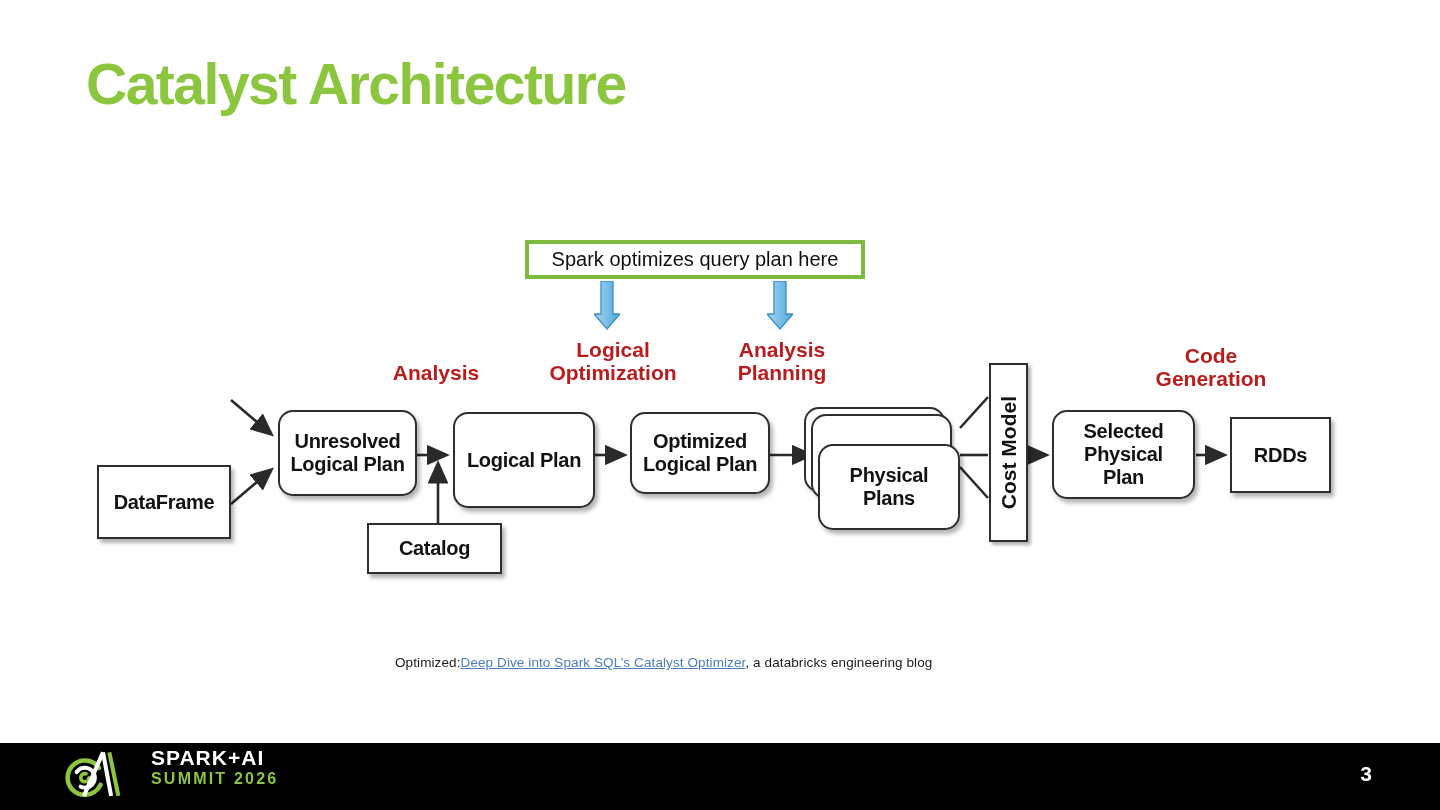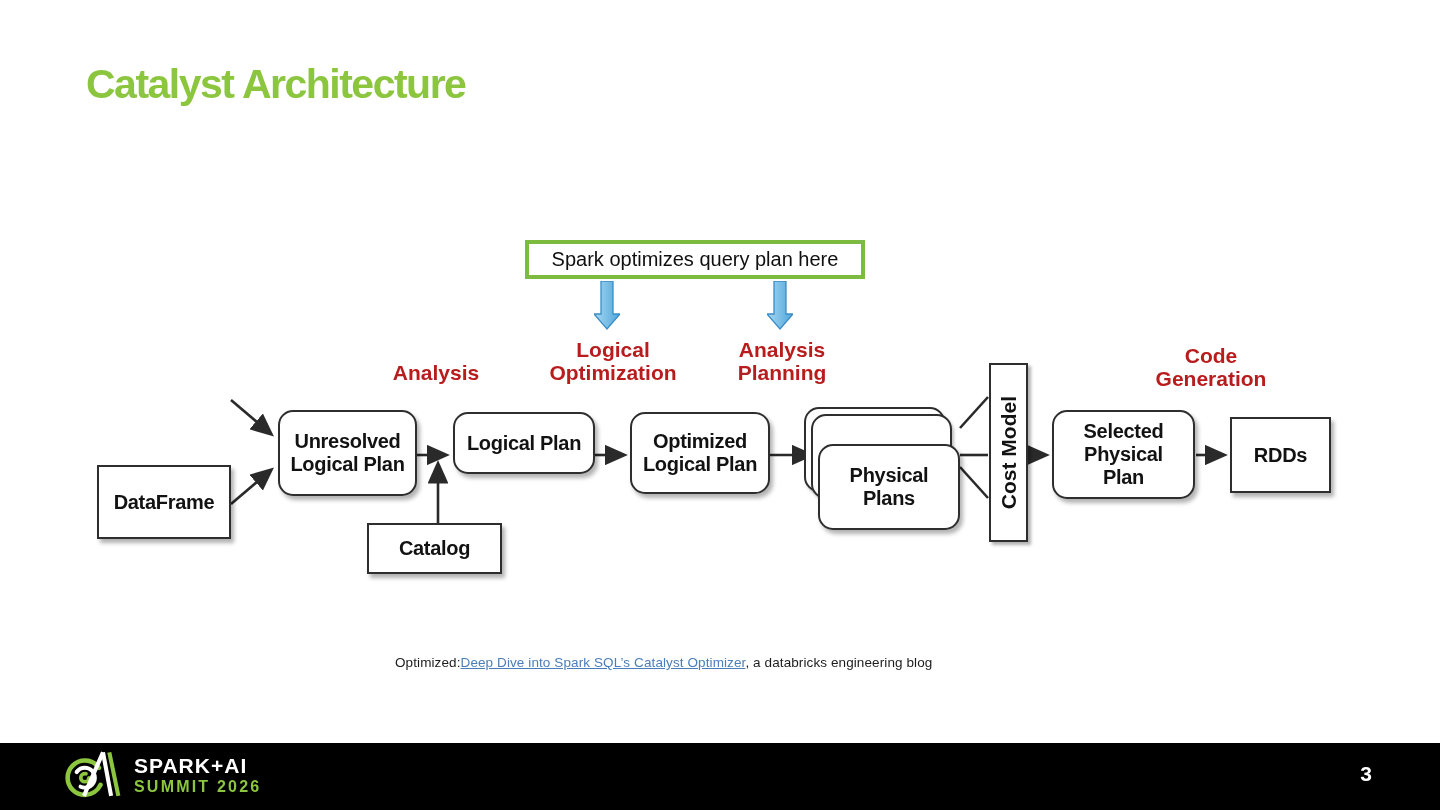--- a/index.html
+++ b/index.html
@@ -13,21 +13,21 @@
     --footer-green:#8CC63F;
     --ink:#2A2A2A;
   }
   *{margin:0;padding:0;box-sizing:border-box;}
   html,body{width:1440px;height:810px;overflow:hidden;}
   body{background:#ffffff;font-family:"Liberation Sans",sans-serif;}
   .slide{position:relative;width:1440px;height:810px;background:#ffffff;}
 
   .slide-title{
     position:absolute;left:86px;top:50px;
-    font-size:41px;font-weight:bold;letter-spacing:-1.5px;
+    font-size:57px;font-weight:bold;letter-spacing:-1.5px;
     color:var(--title-green);line-height:68px;white-space:nowrap;
   }
 
   .callout{
     position:absolute;left:525px;top:240px;width:340px;height:39px;
     border:4px solid var(--callout-green);background:#ffffff;
     display:flex;align-items:center;justify-content:center;
     font-size:20px;color:#101010;
   }
   .blue-arrow{position:absolute;top:281px;width:26px;height:49px;}
@@ -63,21 +63,21 @@
   .reference{
     position:absolute;left:395px;top:655px;
     font-size:13.5px;color:#1c1c1c;letter-spacing:0.1px;white-space:nowrap;
   }
   .reference a{color:var(--link-blue);text-decoration:underline;cursor:pointer;}
 
   .footer{
     position:absolute;left:0;top:743px;width:1440px;height:67px;
     background:var(--footer-bg);
   }
-  .logo{position:absolute;left:64px;top:4px;display:flex;align-items:center;}
+  .logo{position:absolute;left:64px;top:4px;display:flex;align-items:flex-start;gap:17px;}
   .logo-mark{width:58px;height:56px;}
   .logo-text{margin-left:12px;display:flex;flex-direction:column;justify-content:center;}
   .logo-line1{color:#ffffff;font-weight:bold;font-size:21px;letter-spacing:1px;line-height:22px;}
   .logo-line2{color:var(--footer-green);font-weight:bold;font-size:16px;letter-spacing:2.2px;line-height:19px;}
   .page-number{
     position:absolute;left:1352px;top:19px;width:28px;text-align:center;
     color:#ffffff;font-weight:bold;font-size:21px;
   }
 </style>
 </head>
@@ -135,21 +135,21 @@
 
   <div class="node" style="left:97px;top:465px;width:134px;height:74px;">
     <span>DataFrame</span>
   </div>
   <div class="node rounded" style="left:278px;top:410px;width:139px;height:86px;">
     <span>Unresolved Logical Plan</span>
   </div>
   <div class="node" style="left:367px;top:523px;width:135px;height:51px;">
     <span>Catalog</span>
   </div>
-  <div class="node rounded" style="left:453px;top:412px;width:142px;height:62px;">
+  <div class="node rounded" style="left:453px;top:412px;width:142px;height:96px;">
     <span>Logical Plan</span>
   </div>
   <div class="node rounded" style="left:630px;top:412px;width:140px;height:82px;">
     <span>Optimized Logical Plan</span>
   </div>
 
   <div class="stack-layer" style="left:804px;top:407px;width:141px;height:85px;"></div>
   <div class="stack-layer" style="left:811px;top:414px;width:141px;height:85px;"></div>
   <div class="node rounded" style="left:818px;top:444px;width:142px;height:86px;">
     <span>Physical Plans</span>

